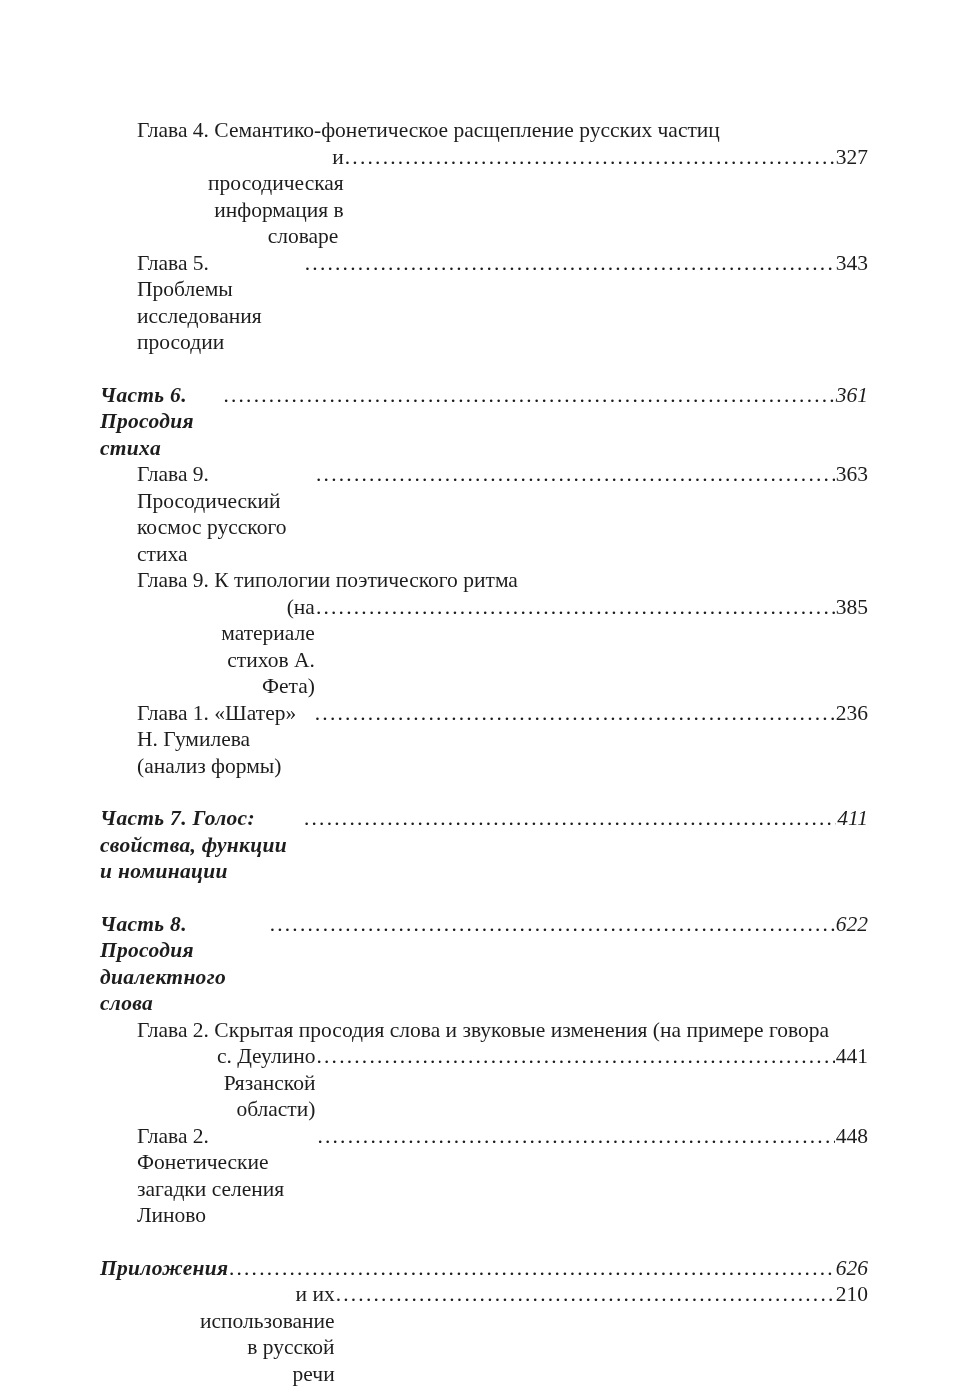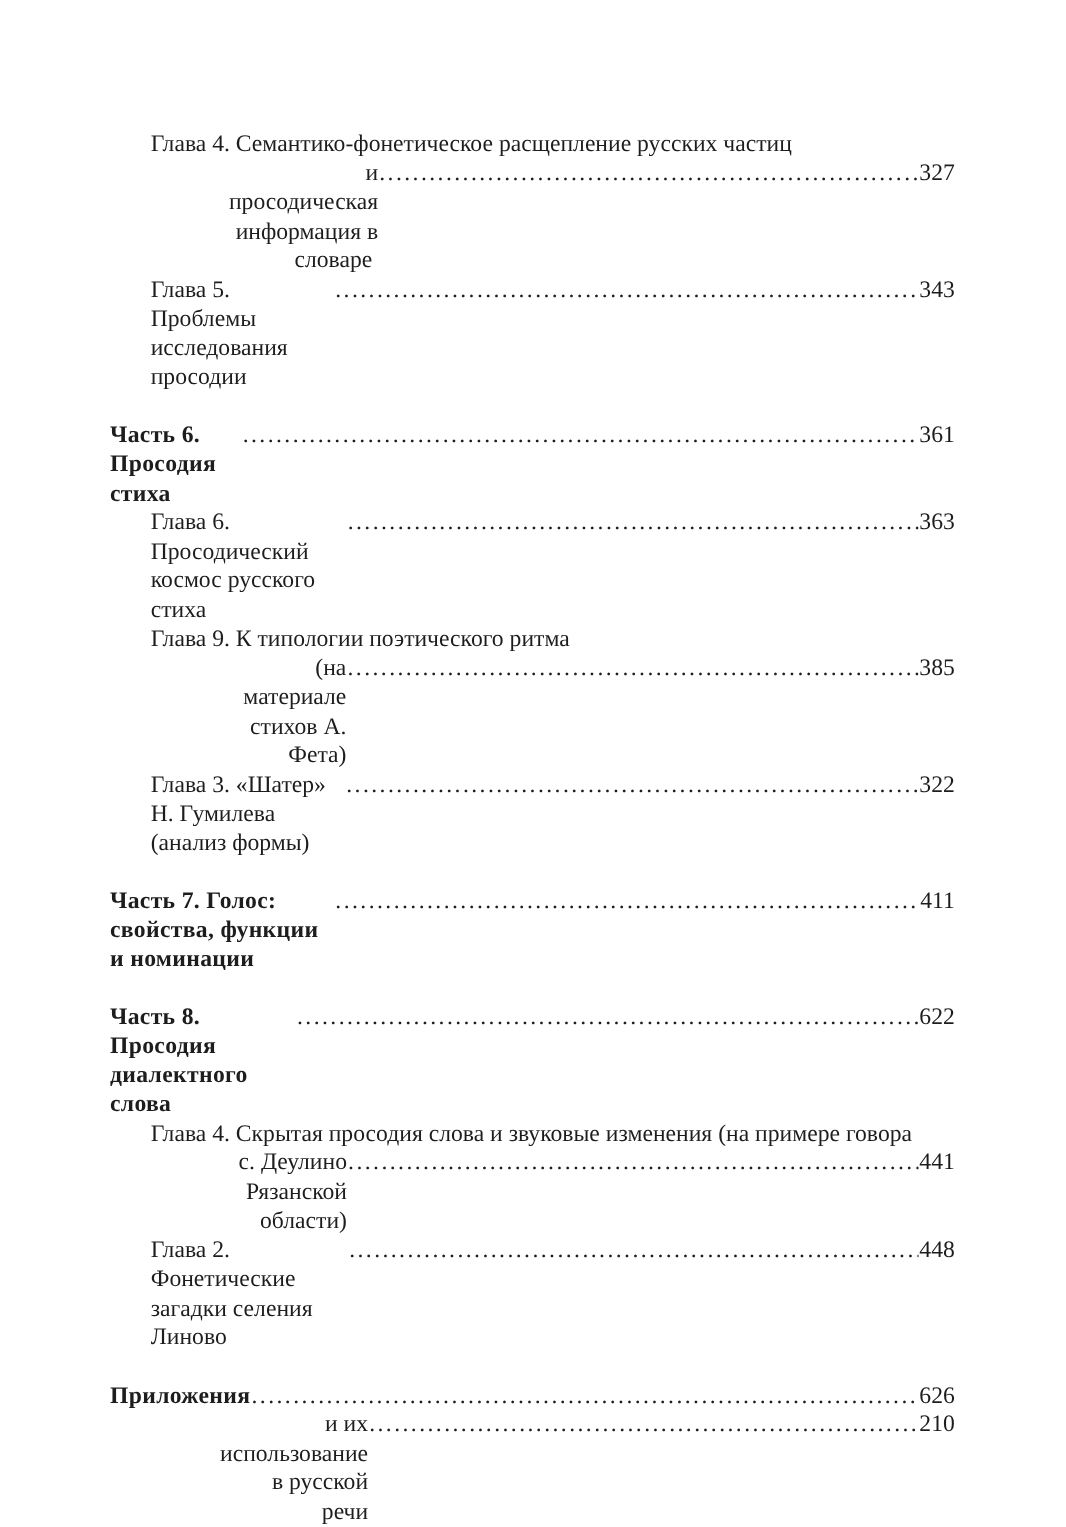--- a/index.html
+++ b/index.html
@@ -24,21 +24,21 @@
     font-size: 21.5px;
     line-height: 26.5px;
   }
   .toc-line {
     display: flex;
     align-items: baseline;
   }
   .toc-line.gap {
     margin-top: 26px;
   }
-  .indent-part  { padding-left: 0; }
+  .indent-part  { padding-left: 0; font-style: italic; }
   .indent-chapter { padding-left: 37px; }
   .indent-cont { padding-left: 100px; text-align: right; }
   .toc-line.bold .entry-text {
     font-weight: bold;
     letter-spacing: 0.3px;
   }
   .entry-text {
     white-space: pre-wrap;
     flex: 0 1 auto;
   }
@@ -77,49 +77,49 @@
         <span class="entry-text">Глава 5. Проблемы исследования просодии</span>
         <span class="dots"></span>
         <span class="page-num">343</span>
       </div>
       <div class="toc-line indent-part bold gap">
         <span class="entry-text">Часть 6. Просодия стиха</span>
         <span class="dots"></span>
         <span class="page-num">361</span>
       </div>
       <div class="toc-line indent-chapter">
-        <span class="entry-text">Глава 6. Просодический космос русского стиха</span>
+        <span class="entry-text">Глава 9. Просодический космос русского стиха</span>
         <span class="dots"></span>
         <span class="page-num">363</span>
       </div>
       <div class="toc-line indent-chapter">
         <span class="entry-text">Глава 9. К типологии поэтического ритма</span>
       </div>
       <div class="toc-line indent-cont">
         <span class="entry-text">(на материале стихов А. Фета)</span>
         <span class="dots"></span>
         <span class="page-num">385</span>
       </div>
       <div class="toc-line indent-chapter">
-        <span class="entry-text">Глава 3. «Шатер» Н. Гумилева (анализ формы)</span>
+        <span class="entry-text">Глава 1. «Шатер» Н. Гумилева (анализ формы)</span>
         <span class="dots"></span>
-        <span class="page-num">322</span>
+        <span class="page-num">236</span>
       </div>
       <div class="toc-line indent-part bold gap">
         <span class="entry-text">Часть 7. Голос: свойства, функции и номинации</span>
         <span class="dots"></span>
         <span class="page-num">411</span>
       </div>
       <div class="toc-line indent-part bold gap">
         <span class="entry-text">Часть 8. Просодия диалектного слова</span>
         <span class="dots"></span>
         <span class="page-num">622</span>
       </div>
       <div class="toc-line indent-chapter">
-        <span class="entry-text">Глава 4. Скрытая просодия слова и звуковые изменения (на примере говора</span>
+        <span class="entry-text">Глава 2. Скрытая просодия слова и звуковые изменения (на примере говора</span>
       </div>
       <div class="toc-line indent-cont">
         <span class="entry-text">с. Деулино Рязанской области)</span>
         <span class="dots"></span>
         <span class="page-num">441</span>
       </div>
       <div class="toc-line indent-chapter">
         <span class="entry-text">Глава 2. Фонетические загадки селения Линово</span>
         <span class="dots"></span>
         <span class="page-num">448</span>

